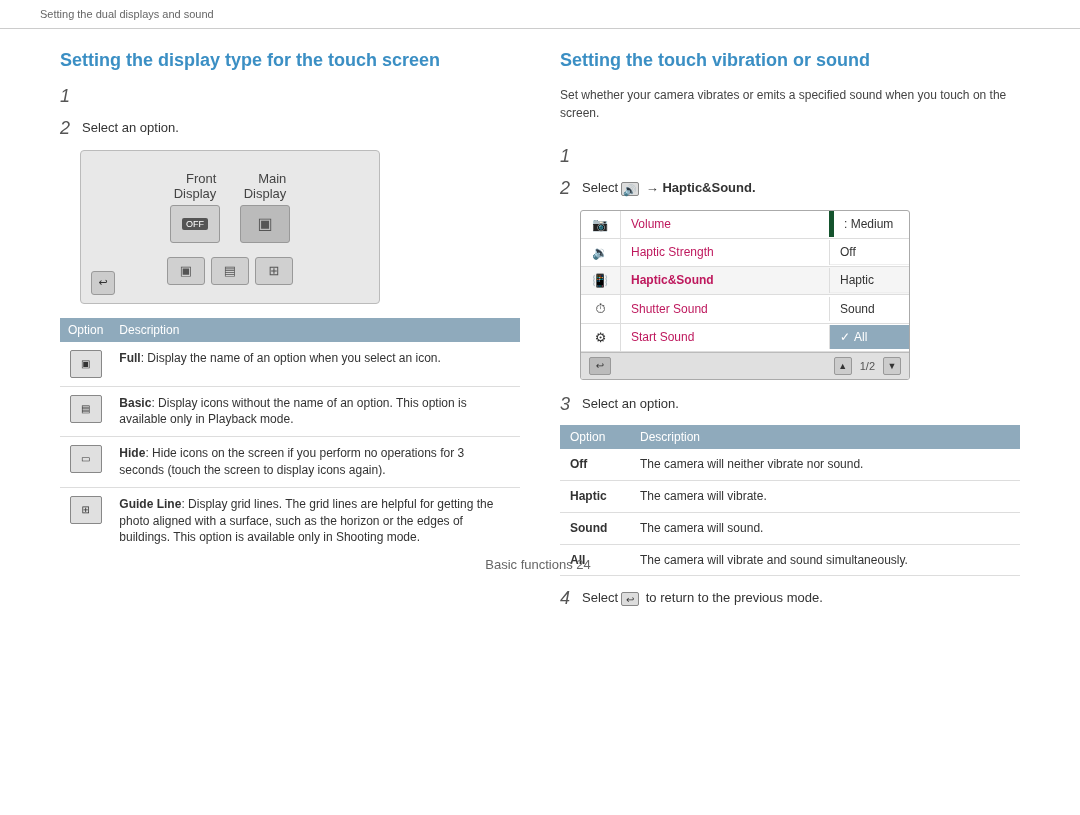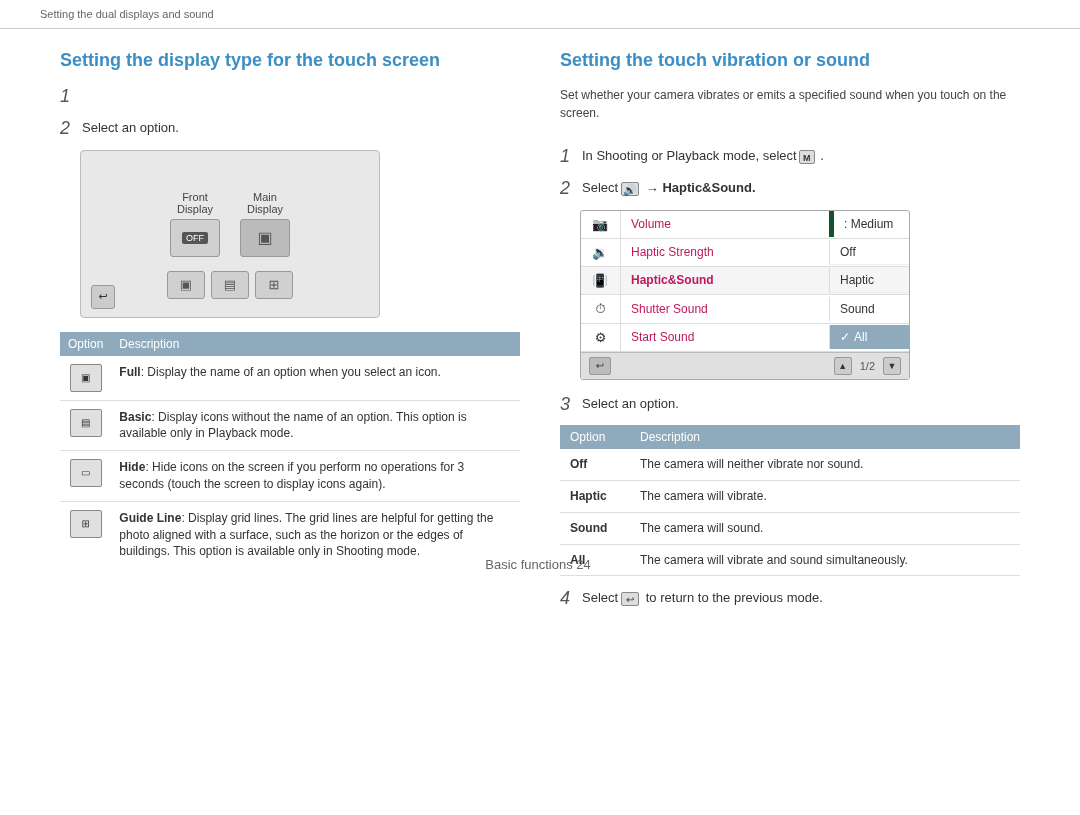--- a/index.html
+++ b/index.html
@@ -101,24 +101,23 @@
     }
 
     .display-option {
       display: flex;
       flex-direction: column;
       align-items: center;
       gap: 4px;
     }
 
     .display-label {
-      font-size: 11px;
+      font-size: 13px;
       color: #444;
-      text-align: center;
-      margin-top: 20px;
+      text-align: right;
     }
 
     .display-icon {
       width: 50px;
       height: 38px;
       border: 1px solid #999;
       border-radius: 3px;
       background: #d0d0d0;
       display: flex;
       align-items: center;
@@ -468,23 +467,20 @@
     </div>
 
     <div class="right-col">
 
       <div class="section-title">Setting the touch vibration or sound</div>
 
       <div class="sub-desc">Set whether your camera vibrates or emits a specified sound when you touch on the screen.</div>
 
       <div class="step">
         <span class="step-number"><em>1</em></span>
-        <span class="step-text">
-          In Shooting or Playback mode, select<span style="display:inline-block;border:1px solid #888;border-radius:2px;width:16px;height:14px;background:#ddd;vertical-align:middle;margin:0 2px;font-size:9px;text-align:center;line-height:14px;font-weight:bold;">M</span> .
-        </span>
       </div>
 
       <div class="step">
         <span class="step-number"><em>2</em></span>
         <span class="step-text">
           Select<span style="display:inline-block;border:1px solid #888;border-radius:2px;width:18px;height:14px;background:#ddd;vertical-align:middle;margin:0 3px;font-size:11px;text-align:center;line-height:14px;">🔊</span> → <strong>Haptic&amp;Sound.</strong>
         </span>
       </div>
 
       <div class="haptic-popup">

